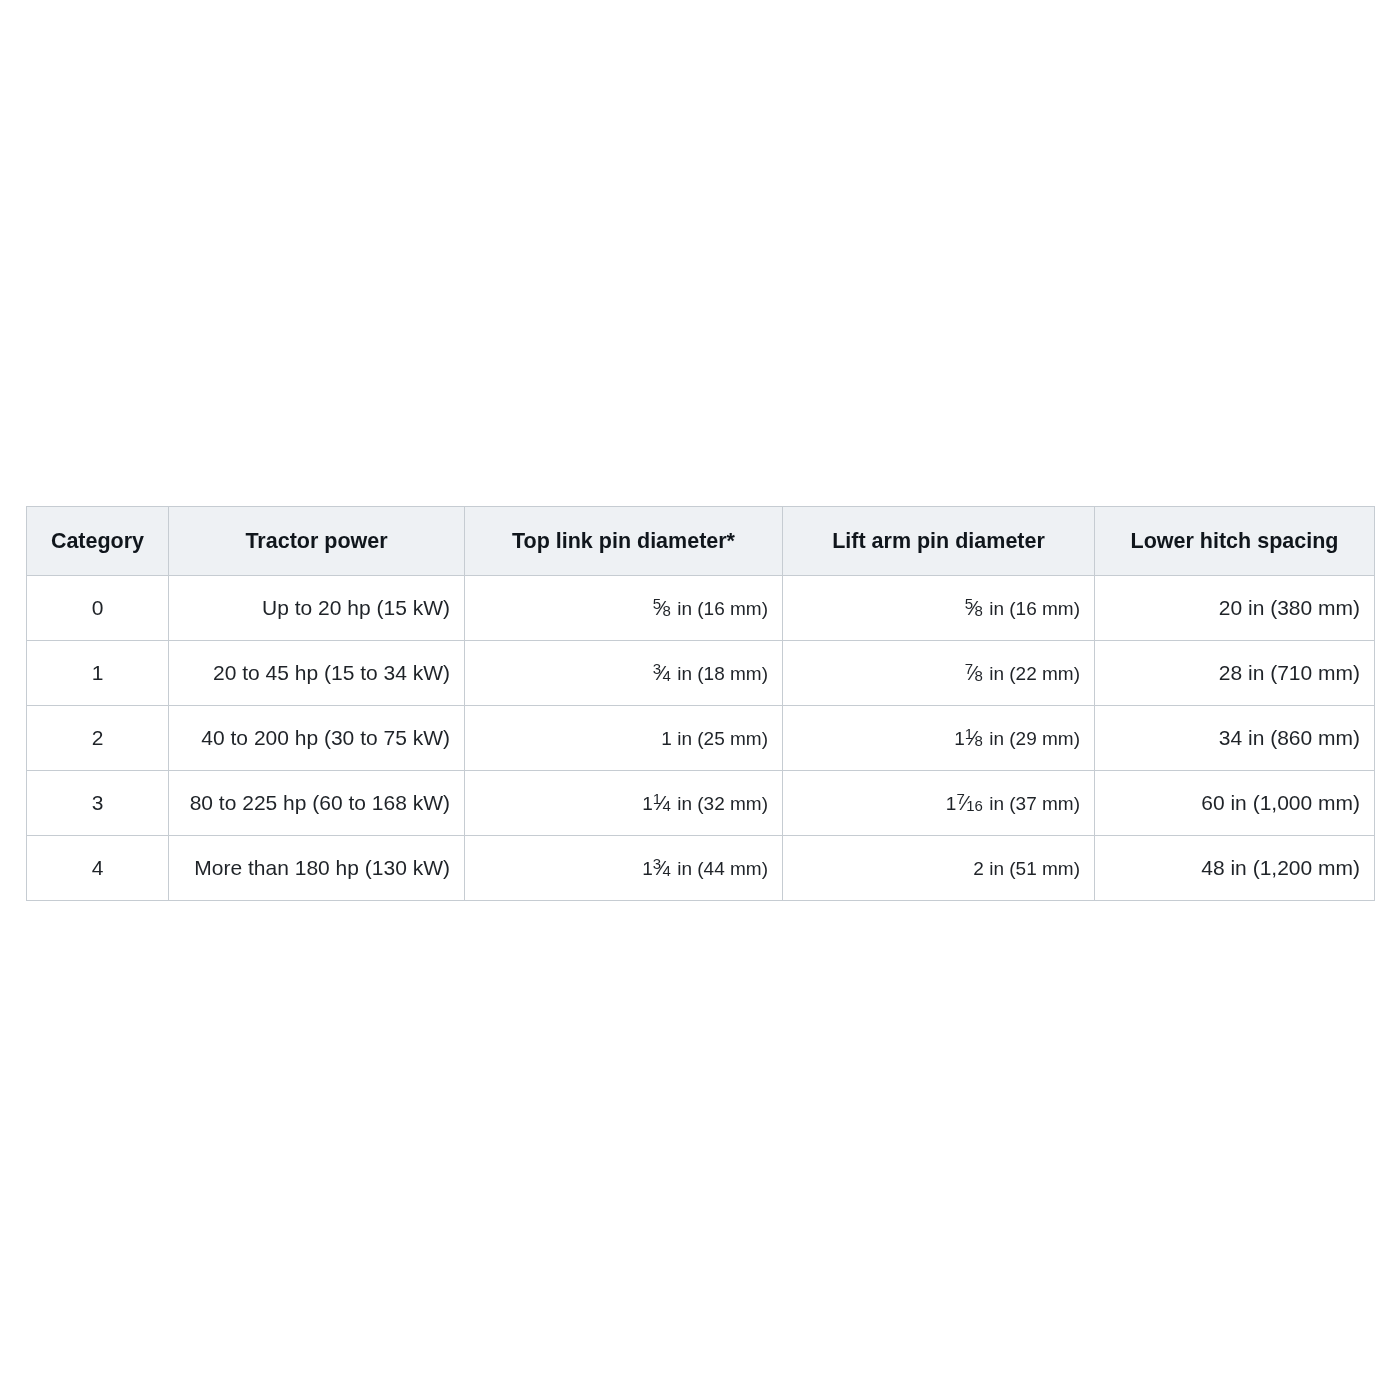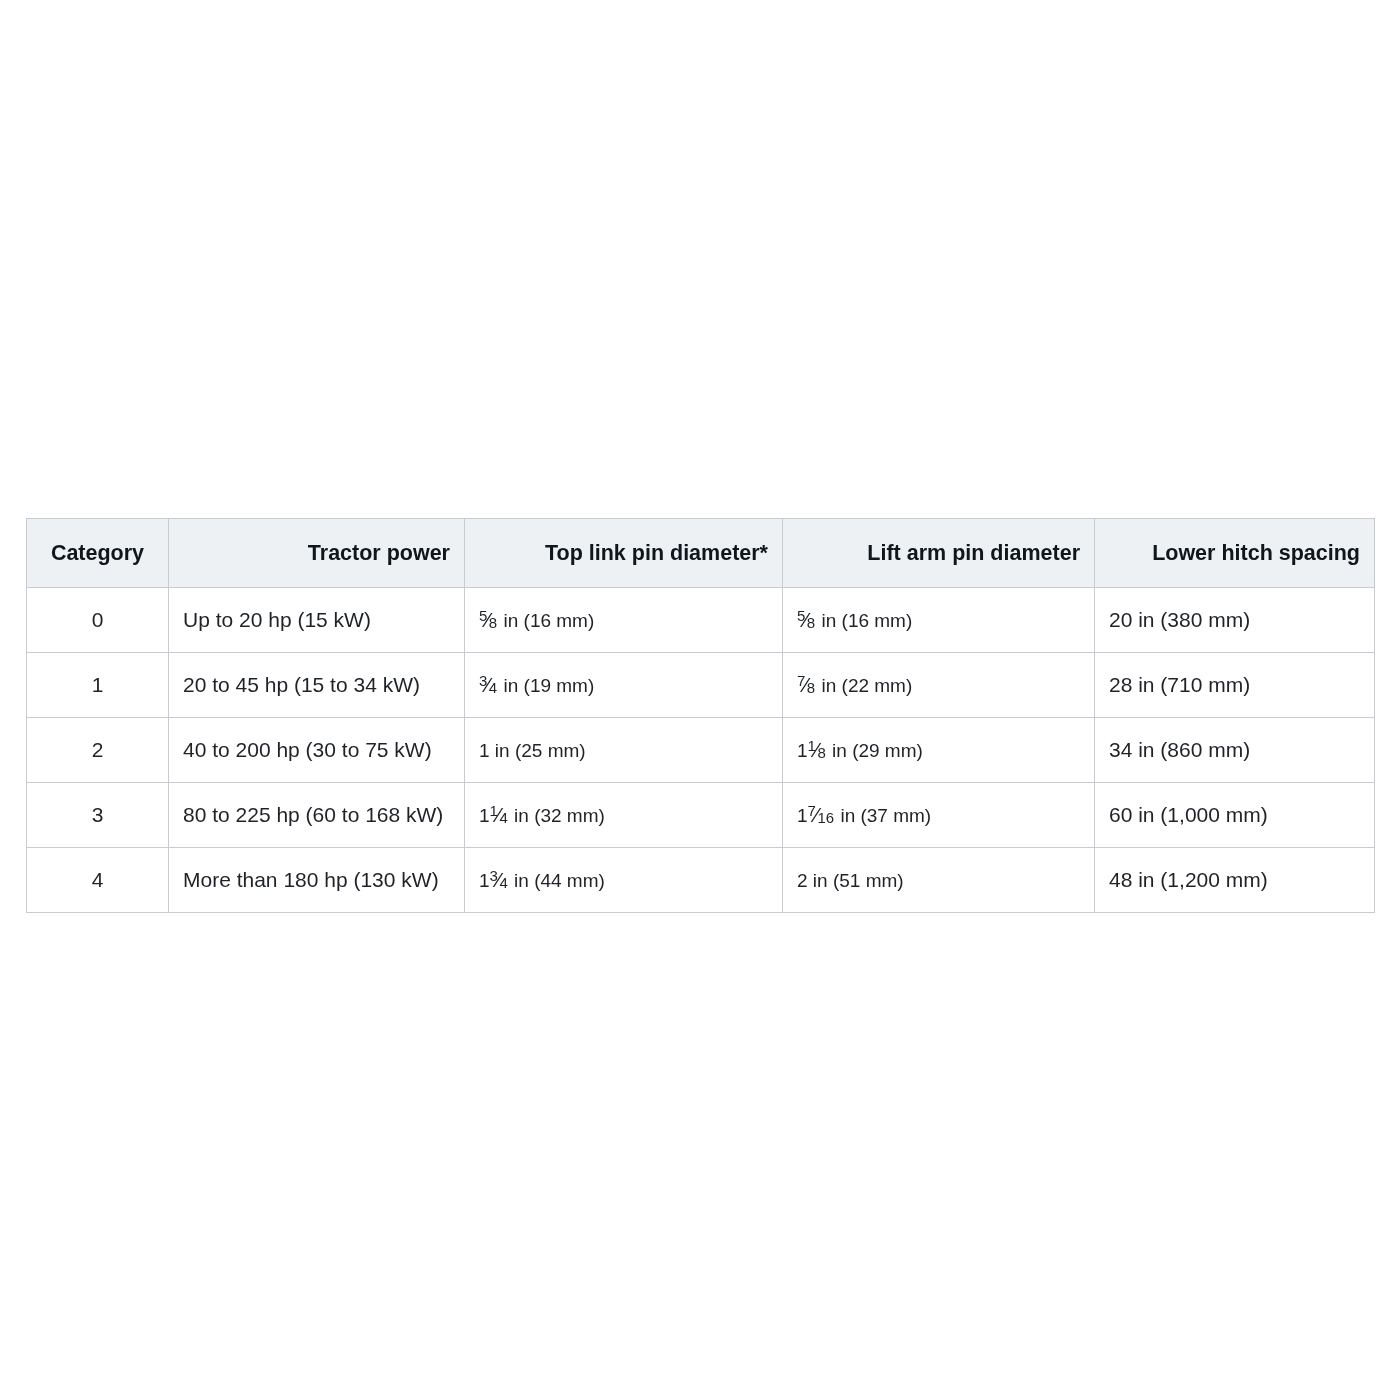--- a/index.html
+++ b/index.html
@@ -11,21 +11,21 @@
     width: 1400px;
     height: 1400px;
     font-family: "Liberation Sans", sans-serif;
     color: #1a1a1a;
     position: relative;
     overflow: hidden;
   }
   .table-wrap {
     position: absolute;
     left: 26px;
-    top: 518px;
+    top: 506px;
     width: 1348px;
   }
   table.spec-table {
     border-collapse: collapse;
     width: 100%;
     table-layout: fixed;
     background: #ffffff;
   }
   table.spec-table col.c0 { width: 142px; }
   table.spec-table col.c1 { width: 296px; }
@@ -40,30 +40,31 @@
     height: 64px;
     vertical-align: middle;
     font-size: 21px;
     line-height: 1.25;
   }
   table.spec-table thead th {
     background: #eef1f4;
     font-weight: bold;
     font-size: 21.5px;
     color: #10161c;
-    text-align: right;
+    text-align: center;
     height: 68px;
   }
   table.spec-table thead th.center {
     text-align: center;
   }
   table.spec-table tbody td {
     background: #ffffff;
     color: #1f2328;
     font-weight: normal;
+    text-align: right;
   }
   table.spec-table tbody td.cat {
     text-align: center;
   }
   .frac {
     display: inline-block;
     position: relative;
     vertical-align: baseline;
     white-space: nowrap;
     margin-right: 1px;
@@ -107,21 +108,21 @@
         <tr>
           <td class="cat">0</td>
           <td>Up to 20 hp (15 kW)</td>
           <td><span class="frac"><span class="num">5</span><span class="sl">⁄</span><span class="den">8</span></span><span class="whole"> in (16 mm)</span></td>
           <td><span class="frac"><span class="num">5</span><span class="sl">⁄</span><span class="den">8</span></span><span class="whole"> in (16 mm)</span></td>
           <td>20 in (380 mm)</td>
         </tr>
         <tr>
           <td class="cat">1</td>
           <td>20 to 45 hp (15 to 34 kW)</td>
-          <td><span class="frac"><span class="num">3</span><span class="sl">⁄</span><span class="den">4</span></span><span class="whole"> in (19 mm)</span></td>
+          <td><span class="frac"><span class="num">3</span><span class="sl">⁄</span><span class="den">4</span></span><span class="whole"> in (18 mm)</span></td>
           <td><span class="frac"><span class="num">7</span><span class="sl">⁄</span><span class="den">8</span></span><span class="whole"> in (22 mm)</span></td>
           <td>28 in (710 mm)</td>
         </tr>
         <tr>
           <td class="cat">2</td>
           <td>40 to 200 hp (30 to 75 kW)</td>
           <td><span class="whole">1 in (25 mm)</span></td>
           <td><span class="whole">1</span><span class="frac"><span class="num">1</span><span class="sl">⁄</span><span class="den">8</span></span><span class="whole"> in (29 mm)</span></td>
           <td>34 in (860 mm)</td>
         </tr>

